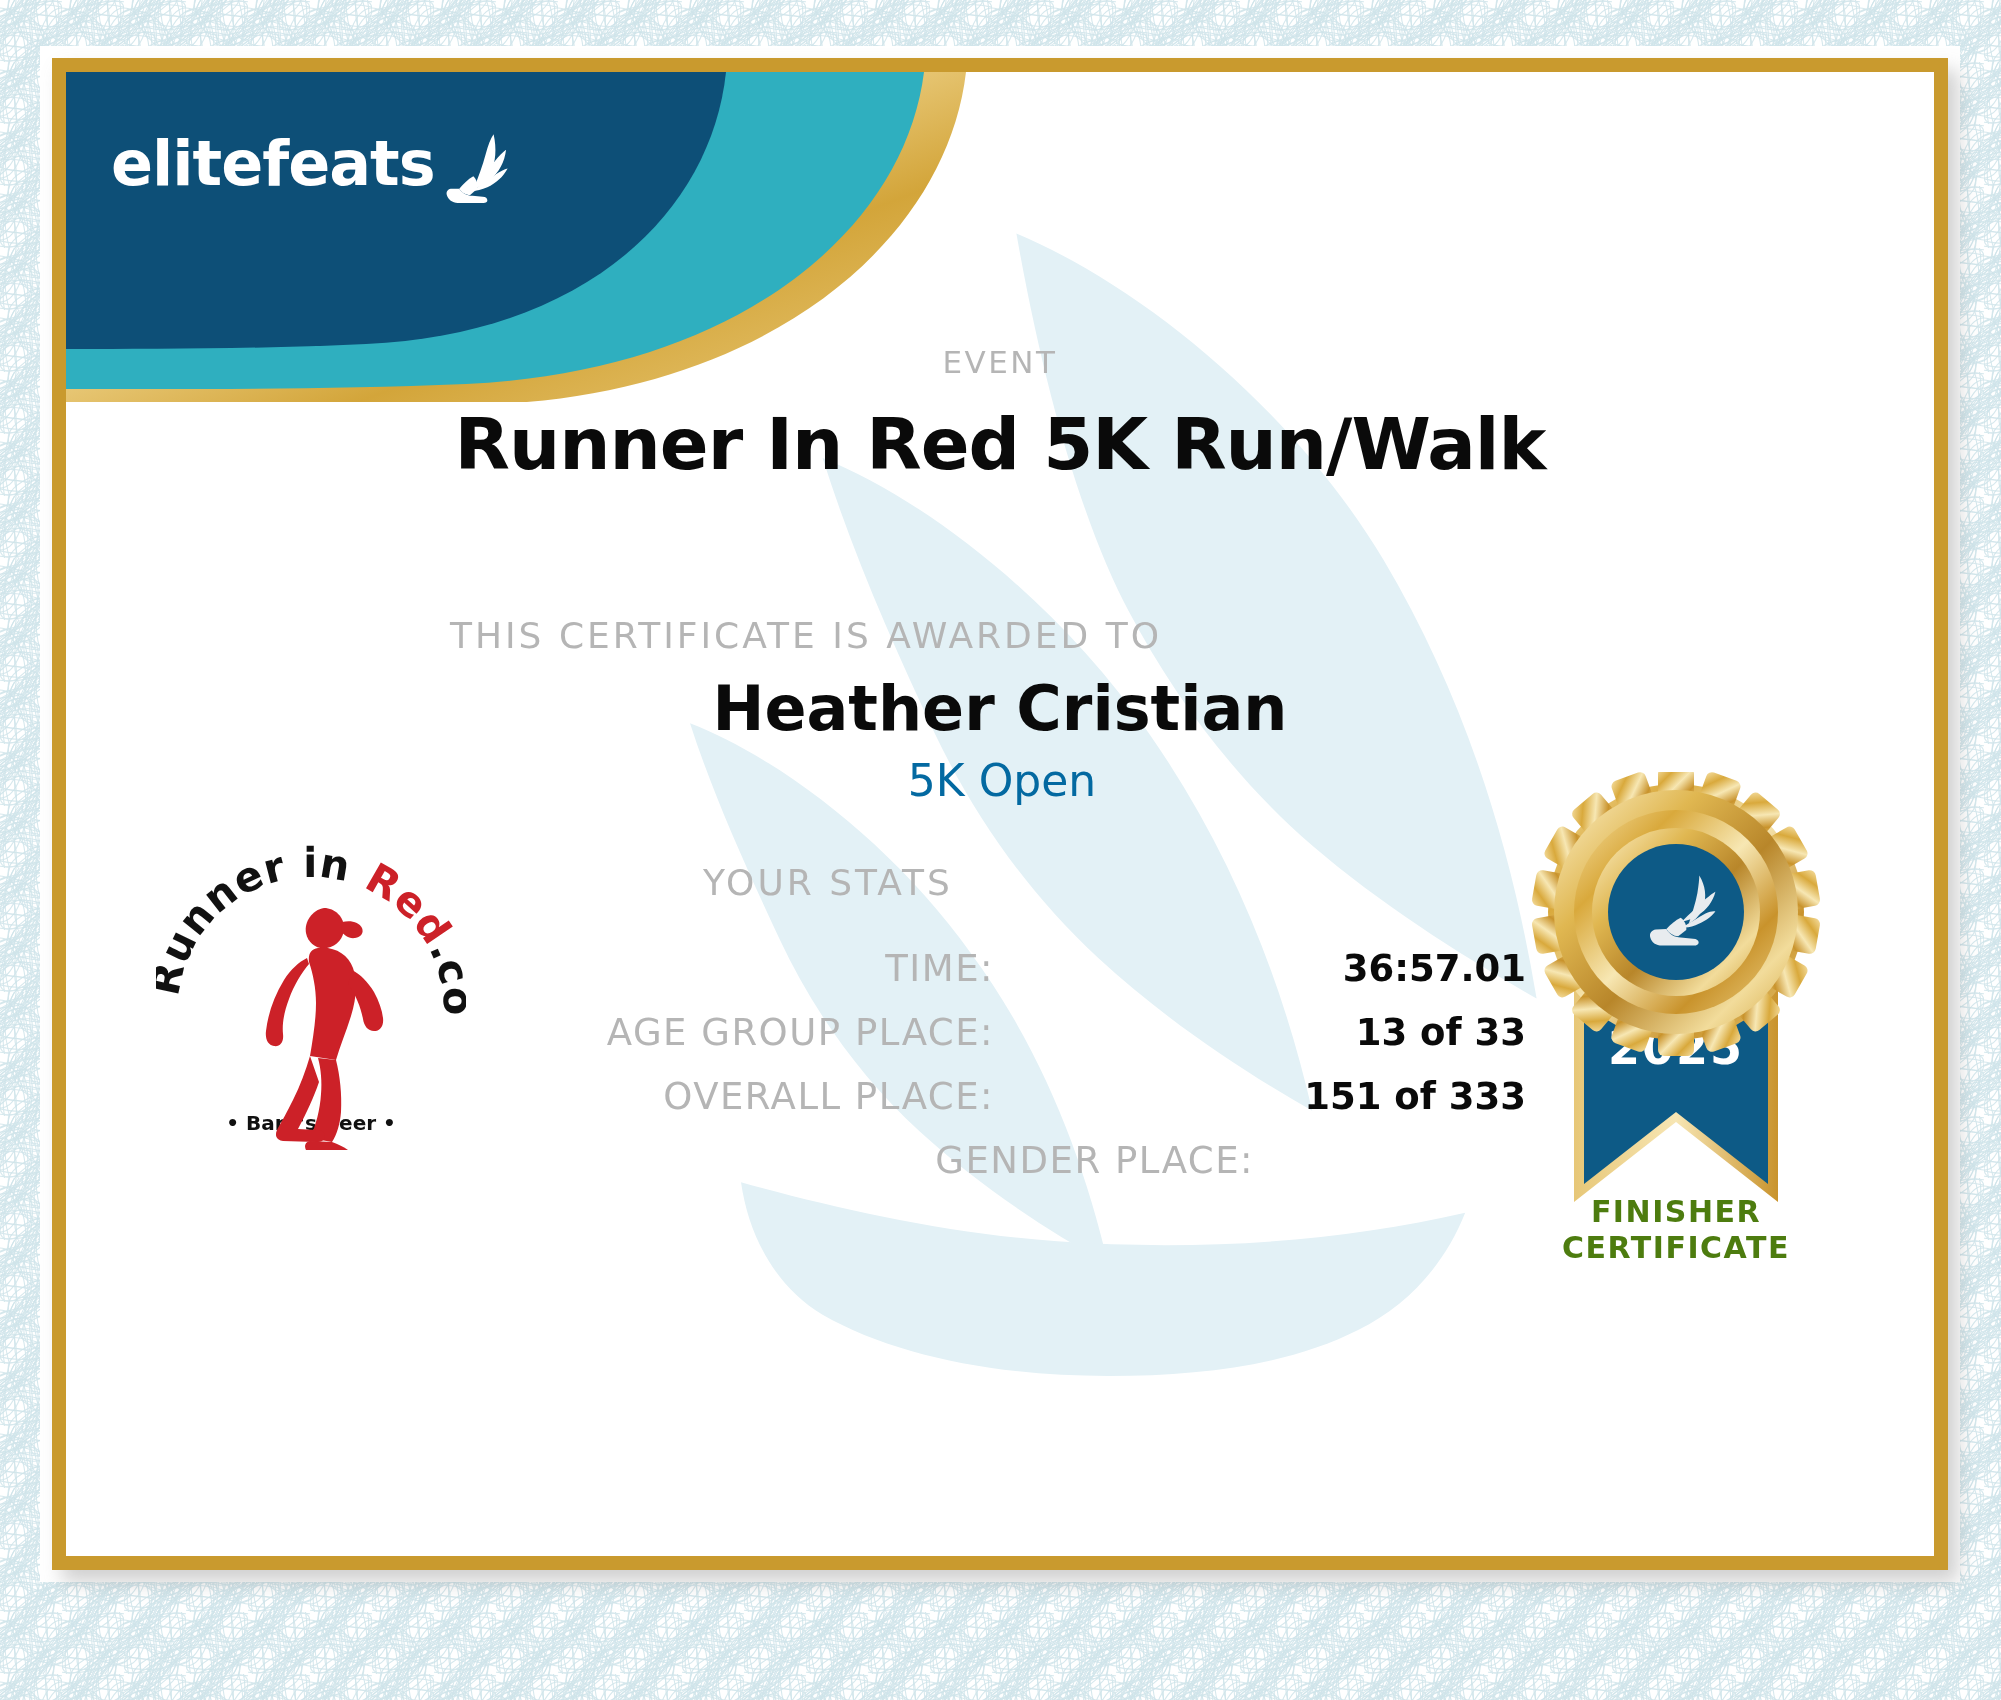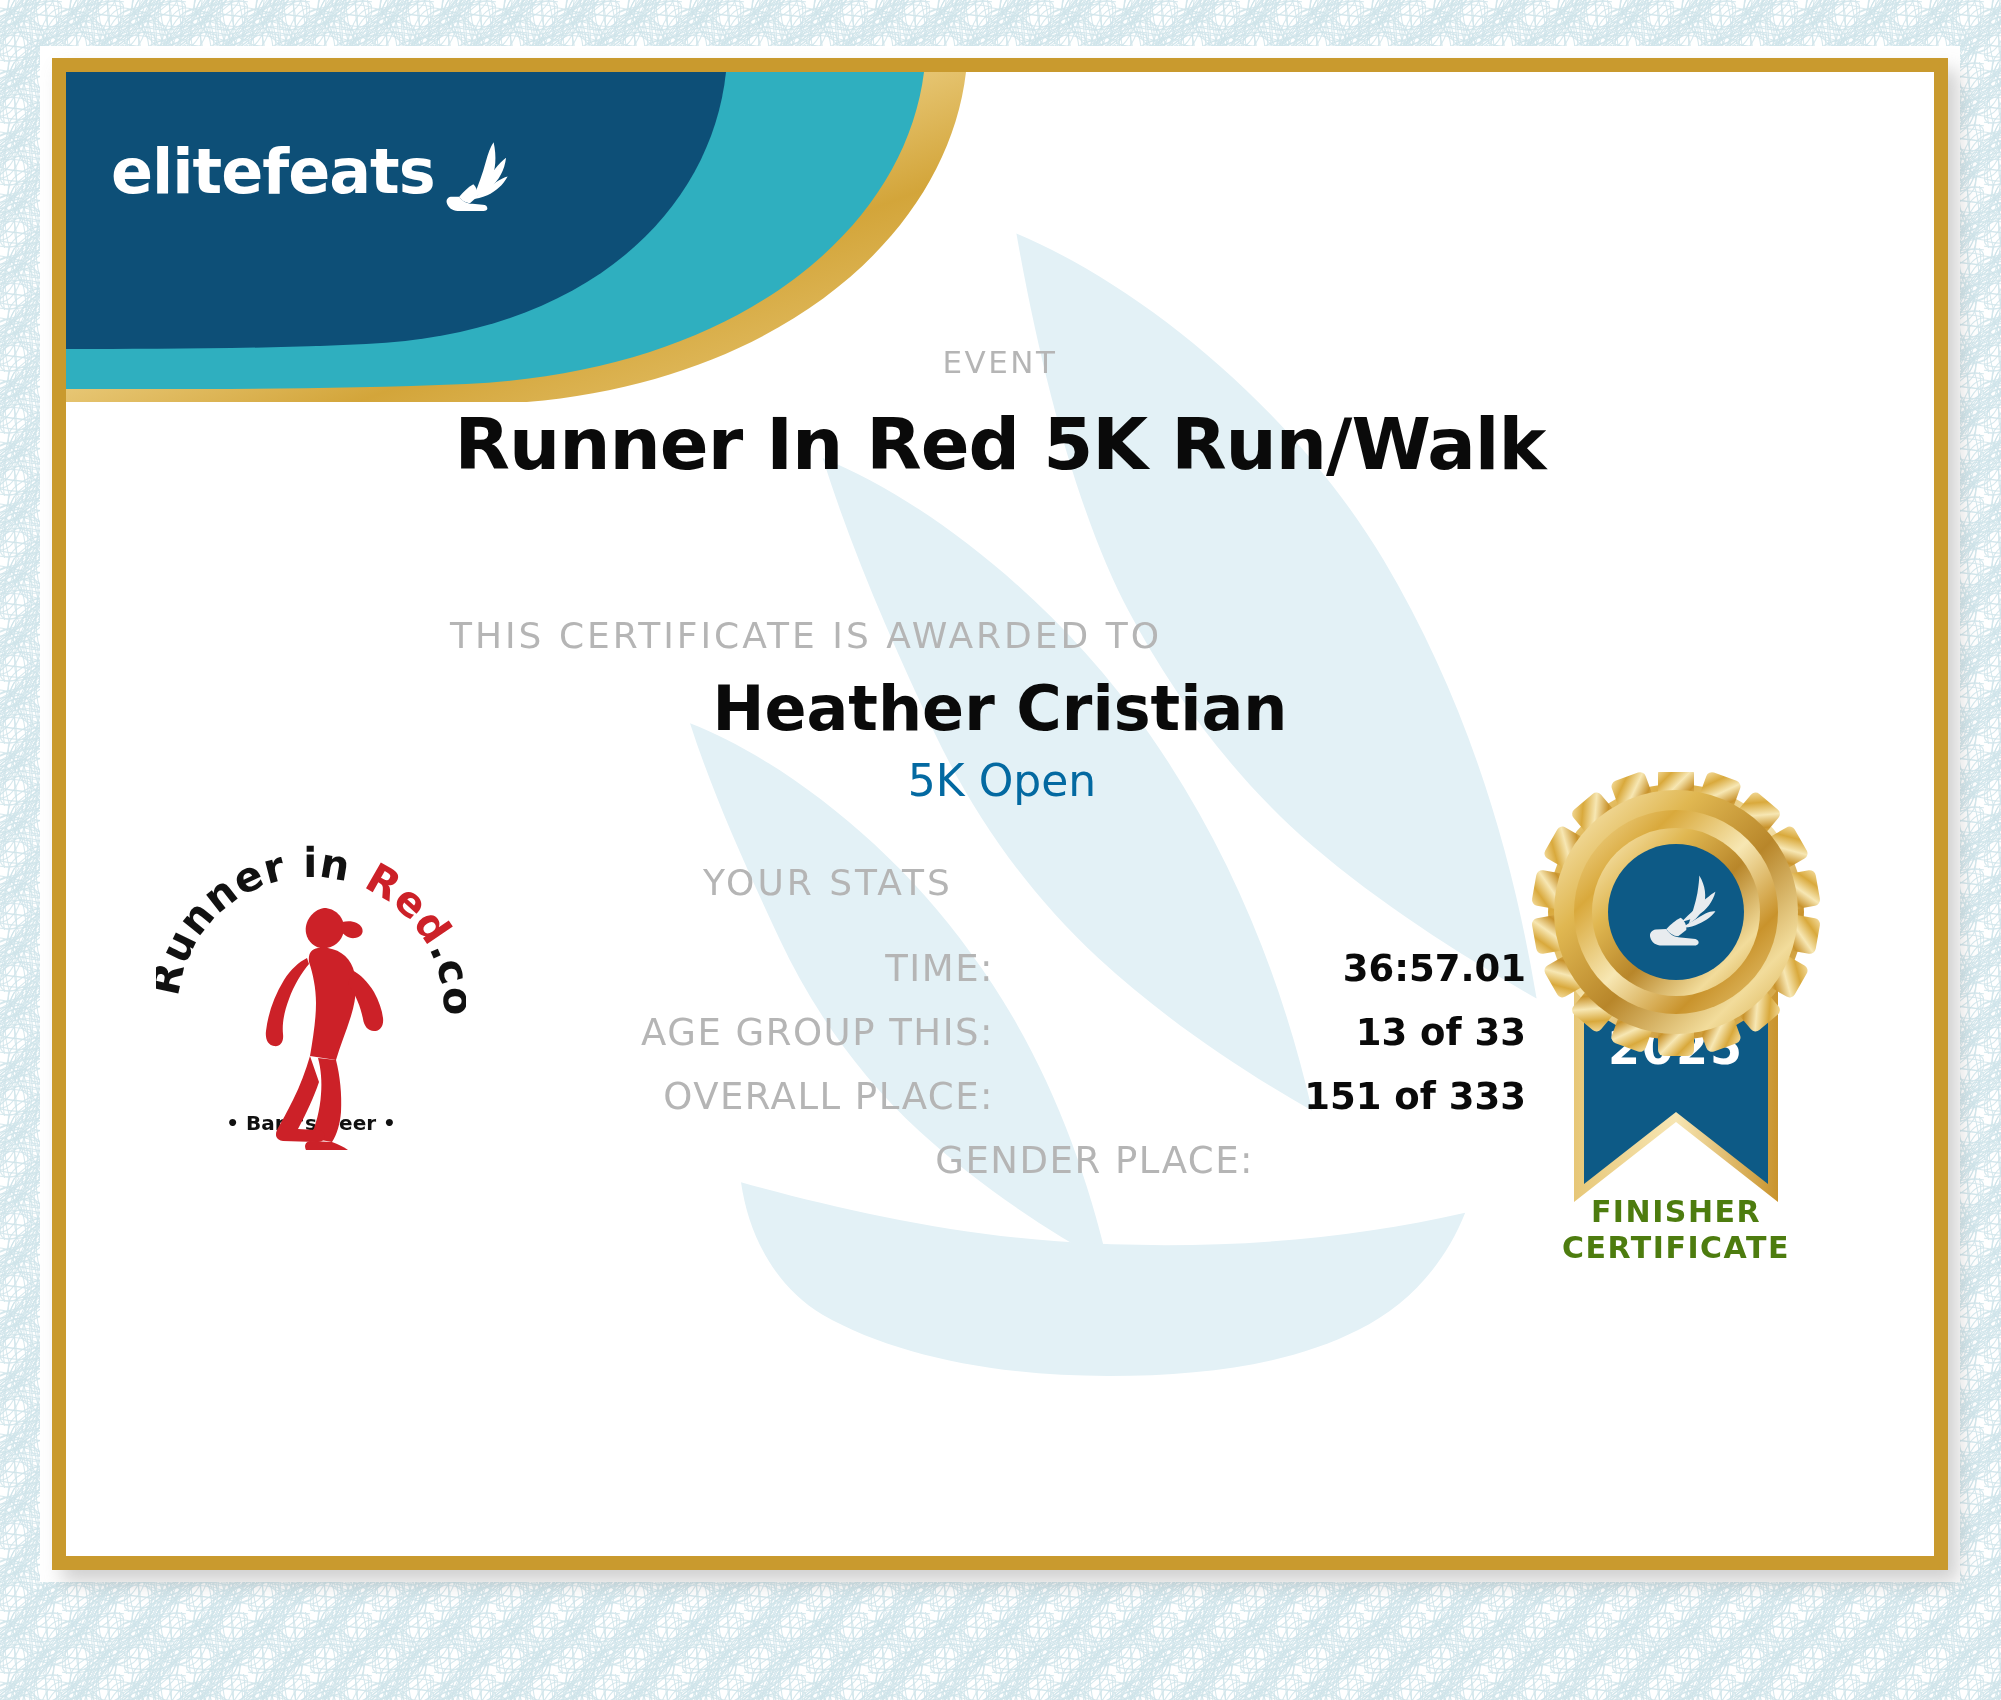--- a/index.html
+++ b/index.html
@@ -62,21 +62,21 @@
     position: absolute;
     left: 0; top: 0;
     width: 1200px;
     height: 330px;
     z-index: 3;
   }
 
   #brand-logo {
     position: absolute;
     left: 45px;
-    top: 58px;
+    top: 50px;
     z-index: 4;
     display: flex;
     align-items: center;
   }
   #brand-wordmark {
     font-family: "DejaVu Sans", sans-serif;
     font-size: 62px;
     font-weight: bold;
     color: #ffffff;
     letter-spacing: -1px;
@@ -301,21 +301,21 @@
       <div id="recipient-division">5K Open</div>
 
       <div id="stats-label" class="section-label">YOUR STATS</div>
 
       <div id="stats-table">
         <div class="stat-row">
           <div class="stat-label">TIME:</div>
           <div class="stat-value">36:57.01</div>
         </div>
         <div class="stat-row">
-          <div class="stat-label">AGE GROUP THIS:</div>
+          <div class="stat-label">AGE GROUP PLACE:</div>
           <div class="stat-value">13 of 33</div>
         </div>
         <div class="stat-row">
           <div class="stat-label">OVERALL PLACE:</div>
           <div class="stat-value">151 of 333</div>
         </div>
         <div class="stat-row">
           <div class="stat-label">GENDER PLACE:</div>
         </div>
       </div>

